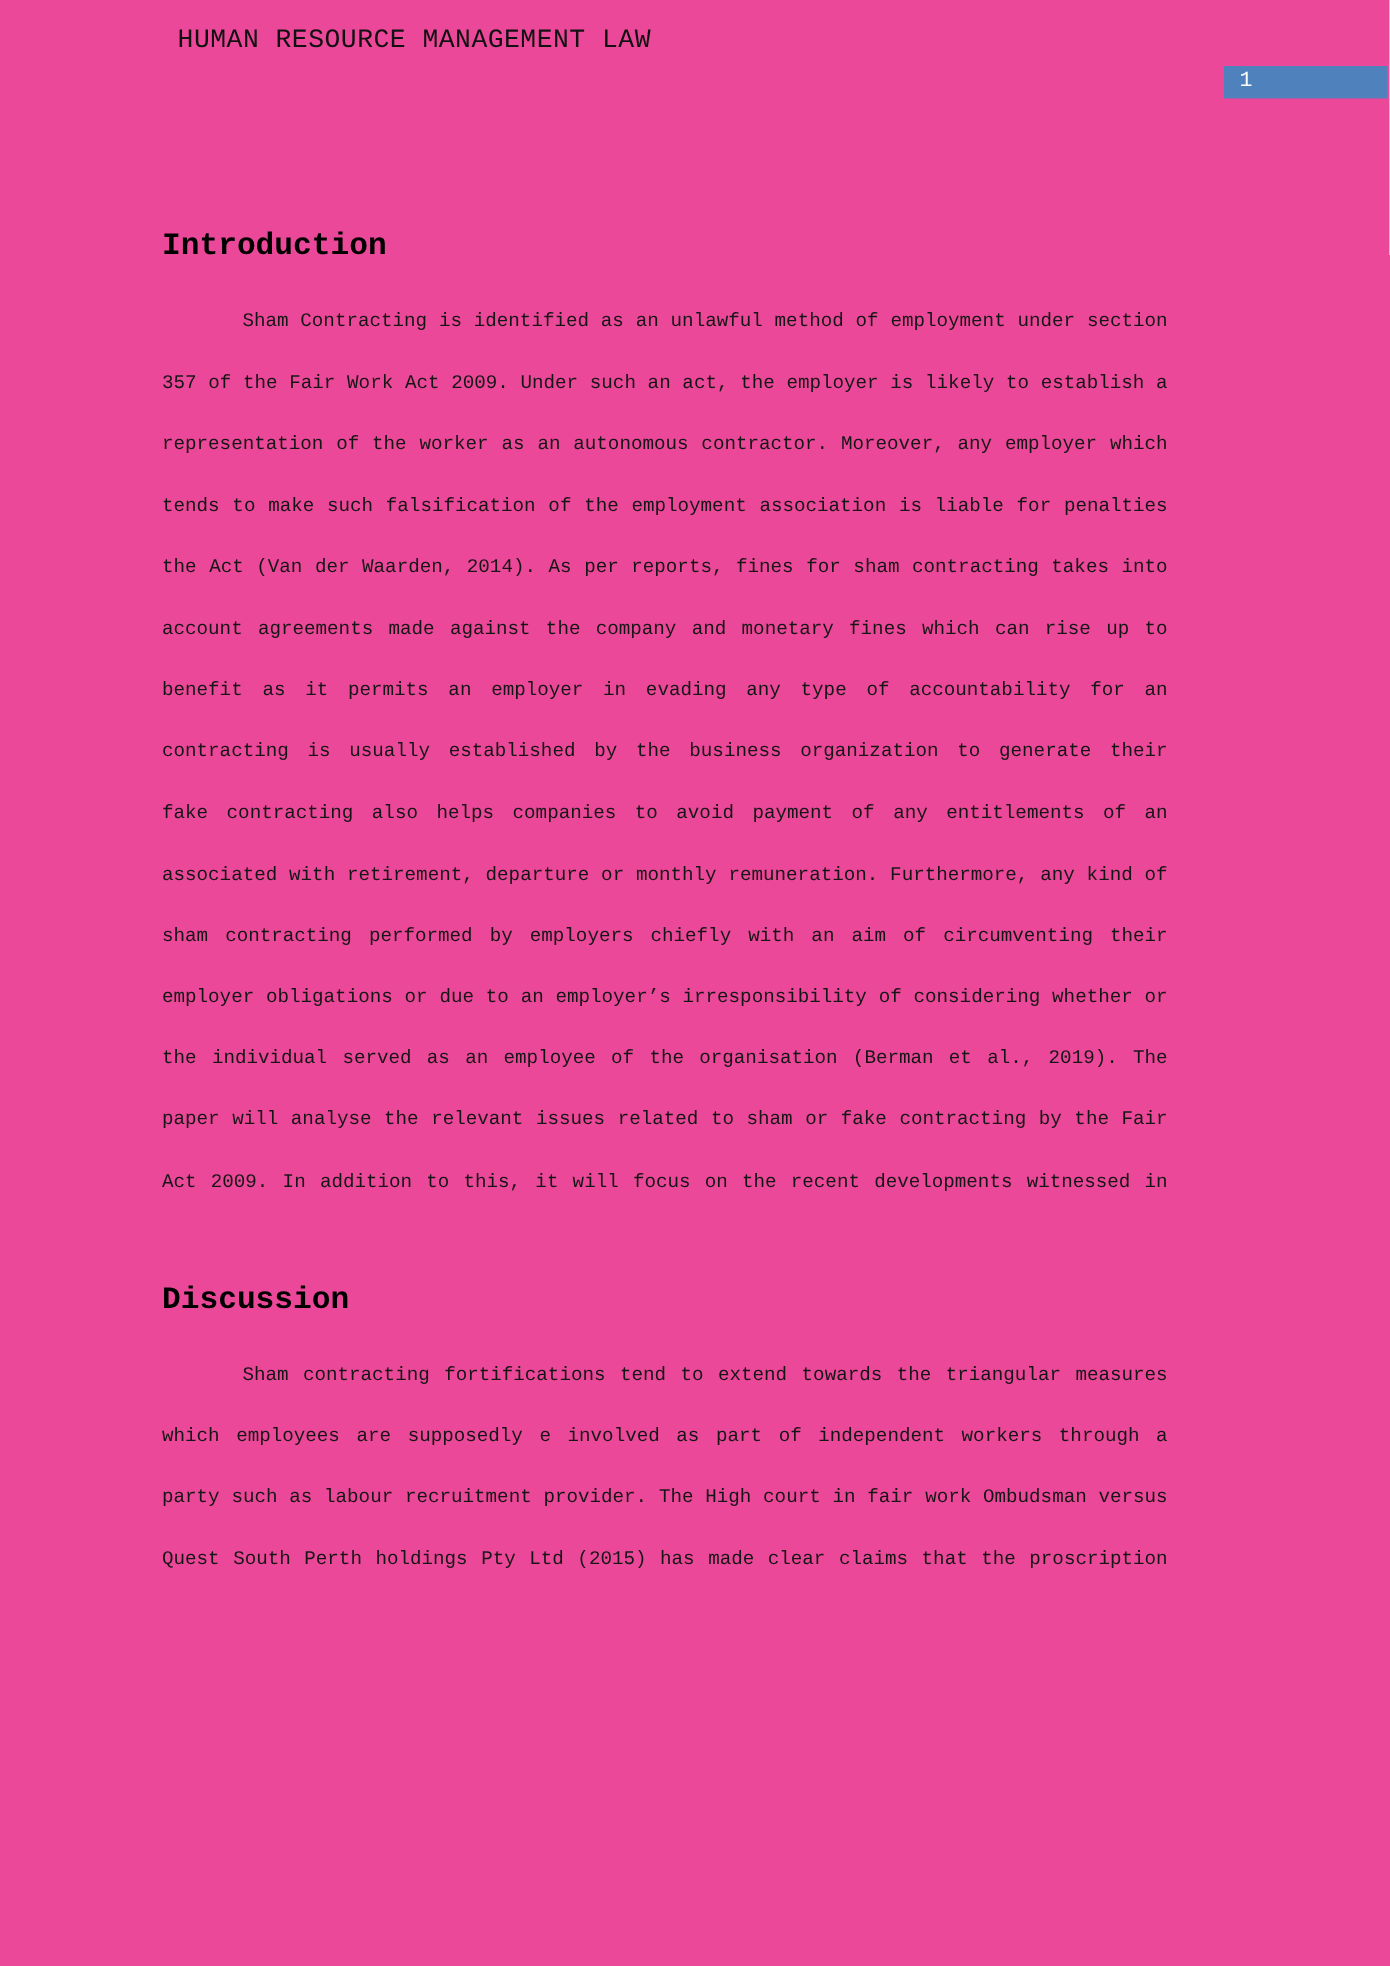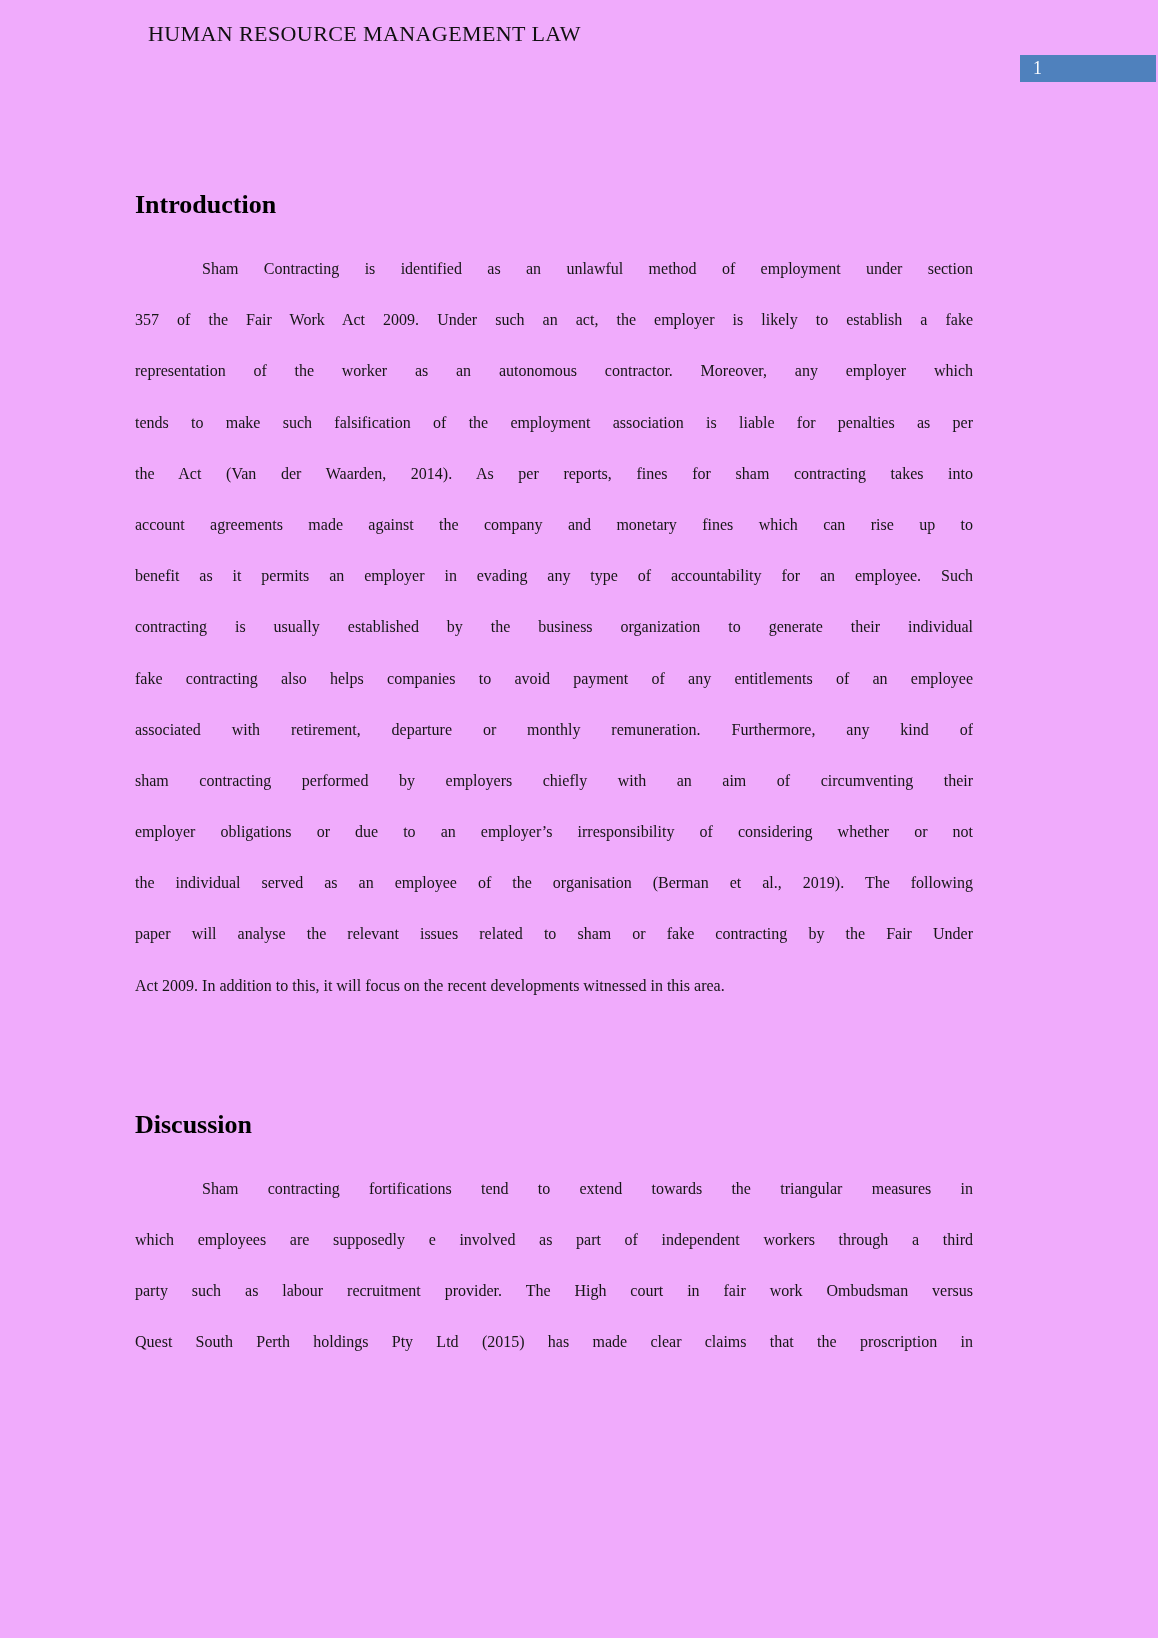--- a/index.html
+++ b/index.html
@@ -4,22 +4,22 @@
 <style>
   html, body {
     margin: 0;
     padding: 0;
     background: #ffffff;
   }
   .page {
     position: relative;
     width: 1158px;
     height: 1638px;
-    background: #f0abfc;
-    font-family: Liberation Serif, serif;
+    background: #ec4899;
+    font-family: Liberation Mono, monospace;
     color: #161616;
     overflow: hidden;
   }
   .running-header {
     position: absolute;
     left: 148px;
     top: 21px;
     font-size: 22px;
     letter-spacing: 0.4px;
     white-space: nowrap;
@@ -37,21 +37,21 @@
     line-height: 26px;
     color: #fbfcfe;
   }
   .content {
     position: absolute;
     left: 135px;
     top: 189px;
     width: 838px;
   }
   .doc-section + .doc-section {
-    margin-top: 98px;
+    margin-top: 56px;
   }
   .section-heading {
     margin: 0;
     font-size: 26px;
     line-height: 32px;
     font-weight: bold;
     color: #000;
   }
   .paragraph {
     margin-top: 22px;

